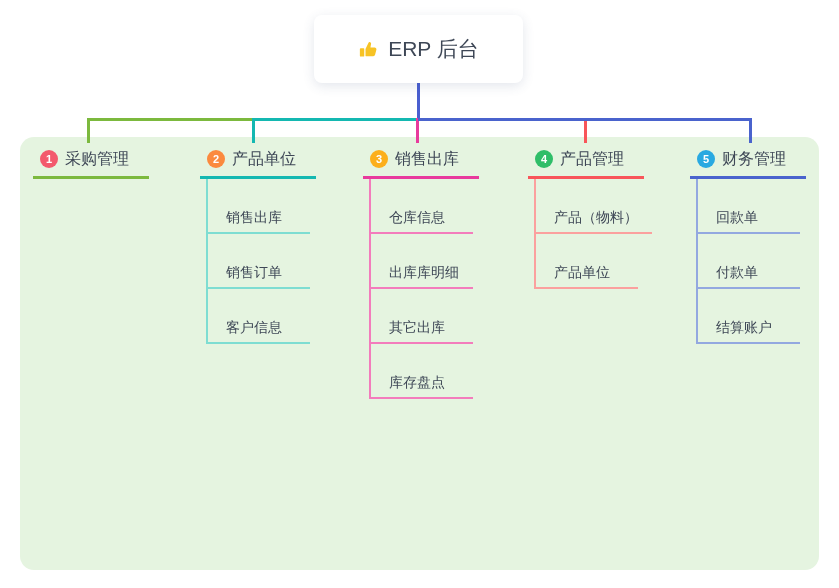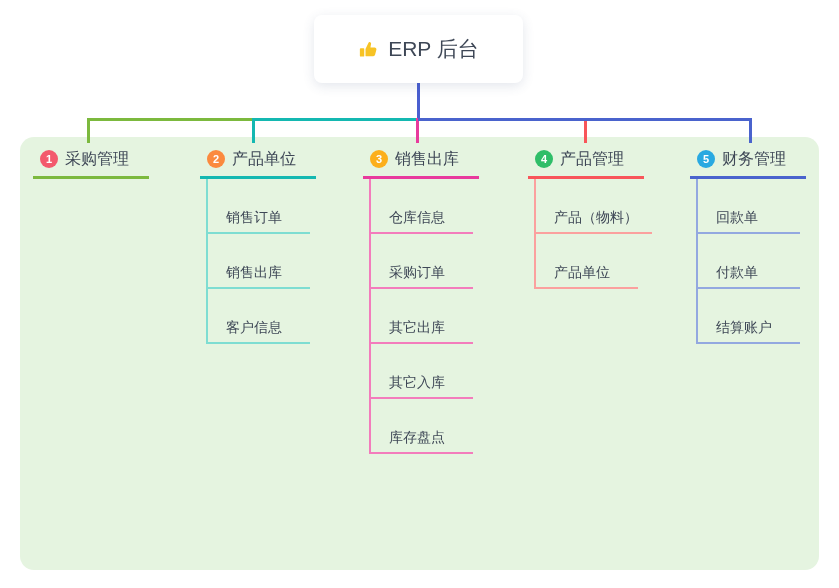--- a/index.html
+++ b/index.html
@@ -75,47 +75,44 @@
         <span>采购管理</span>
       </div>
     </div>
     <div class="branch-col" style="left: 200px; --line: #14b8b1; --light: #7eddd2;">
       <div class="branch-header">
         <span class="badge" style="background: rgb(251, 138, 62);">2</span>
         <span>产品单位</span>
       </div>
       <div class="children">
         <div class="child">
-      <span>销售订单</span>
+      <span>销售出库</span>
     </div>
         <div class="child">
-      <span>销售出库</span>
+      <span>销售订单</span>
     </div>
         <div class="child">
       <span>客户信息</span>
     </div>
       </div>
     </div>
     <div class="branch-col" style="left: 363px; --line: #e83a9d; --light: #f37cbc;">
       <div class="branch-header">
         <span class="badge" style="background: rgb(252, 175, 27);">3</span>
         <span>销售出库</span>
       </div>
       <div class="children">
         <div class="child">
       <span>仓库信息</span>
     </div>
         <div class="child">
-      <span>采购订单</span>
+      <span>出库库明细</span>
     </div>
         <div class="child">
       <span>其它出库</span>
-    </div>
-        <div class="child">
-      <span>其它入库</span>
     </div>
         <div class="child">
       <span>库存盘点</span>
     </div>
       </div>
     </div>
     <div class="branch-col" style="left: 528px; --line: #f8555a; --light: #fba09e;">
       <div class="branch-header">
         <span class="badge" style="background: rgb(47, 190, 104);">4</span>
         <span>产品管理</span>

